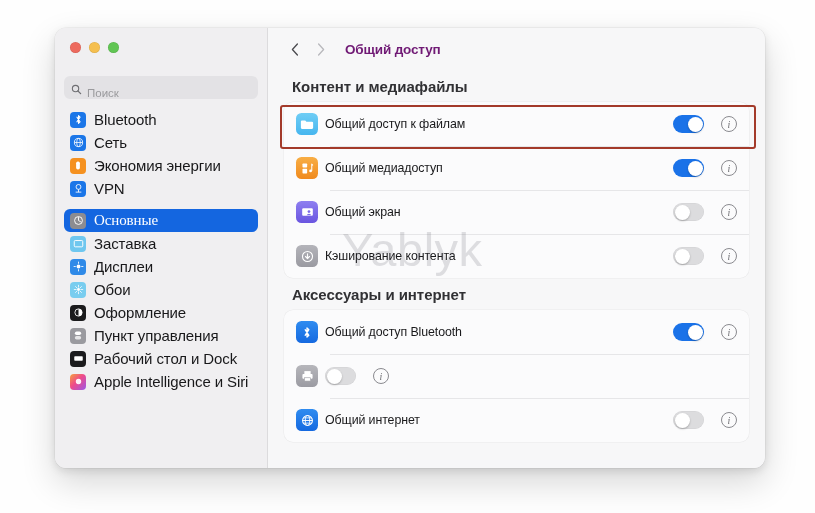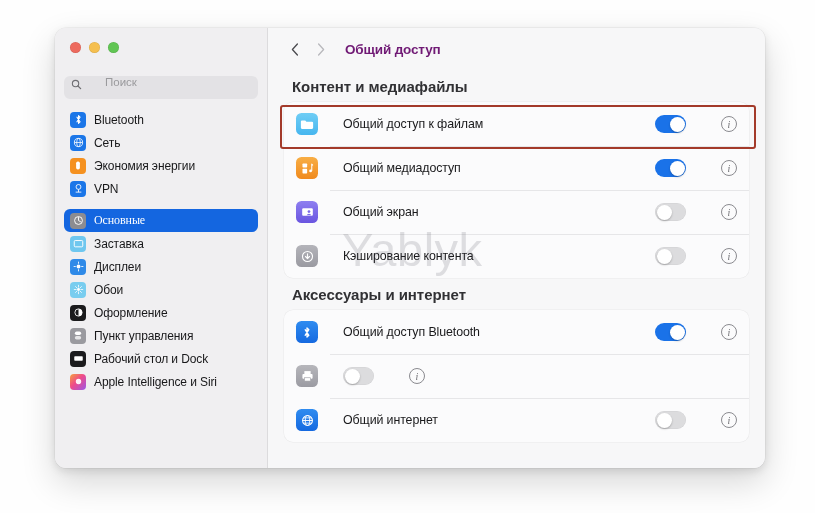--- a/index.html
+++ b/index.html
@@ -40,44 +40,44 @@
   .light { width: 11px; height: 11px; border-radius: 50%; }
   .light.red { background: #ed6a5e; box-shadow: inset 0 0 0 0.5px rgba(0,0,0,.10); }
   .light.yellow { background: #f5bf4f; box-shadow: inset 0 0 0 0.5px rgba(0,0,0,.10); }
   .light.green { background: #61c554; box-shadow: inset 0 0 0 0.5px rgba(0,0,0,.10); }
 
   .search-wrap {
     margin-top: 10px;
     height: 23px;
     background: #e3e2e5;
     border-radius: 6px;
-    display: flex; align-items: flex-start;
+    display: flex; align-items: flex-end;
     padding: 0 7px;
-    gap: 23px;
+    gap: 5px;
   }
   .search-wrap svg { flex: 0 0 auto; }
   .search-input {
     border: none; background: transparent; outline: none;
     font-family: "Liberation Sans", sans-serif;
     font-size: 11.5px; color: #3c3c3e; width: 100%;
   }
   .search-input::placeholder { color: #9a9a9d; }
 
   .nav { margin-top: 9px; }
   .nav-group { margin-bottom: 9px; }
   .nav-item {
     display: flex; align-items: center; gap: 8px;
     height: 23px; padding: 0 6px;
     border-radius: 6px;
     cursor: default;
   }
   .nav-item.selected { background: #1466e0; }
   .nav-item.selected .nav-label { color: #ffffff; font-family: Liberation Serif, serif; }
   .nav-label {
-    font-size: 12px; color: #18181a;
+    font-size: 15px; color: #18181a;
     white-space: nowrap; letter-spacing: -0.1px;
   }
   .ic {
     width: 16px; height: 16px; border-radius: 4px;
     display: flex; align-items: center; justify-content: center;
     flex: 0 0 16px; color: #fff; font-size: 10px; line-height: 1;
   }
 
   
   .main {
@@ -109,21 +109,21 @@
   .card {
     background: #fbfbfc;
     border-radius: 9px;
     box-shadow: 0 0 0 0.5px rgba(0,0,0,0.055);
     overflow: hidden;
   }
   .row {
     display: flex; align-items: center;
     height: 44px;
     padding: 0 12px 0 12px;
-    gap: 25px;
+    gap: 7px;
     position: relative;
   }
   .row + .row::before {
     content: ""; position: absolute; left: 46px; right: 0; top: 0;
     height: 0.5px; background: #e6e6e8;
   }
   .row-icon {
     width: 22px; height: 22px; border-radius: 5.5px;
     flex: 0 0 22px;
     display: flex; align-items: center; justify-content: center;

